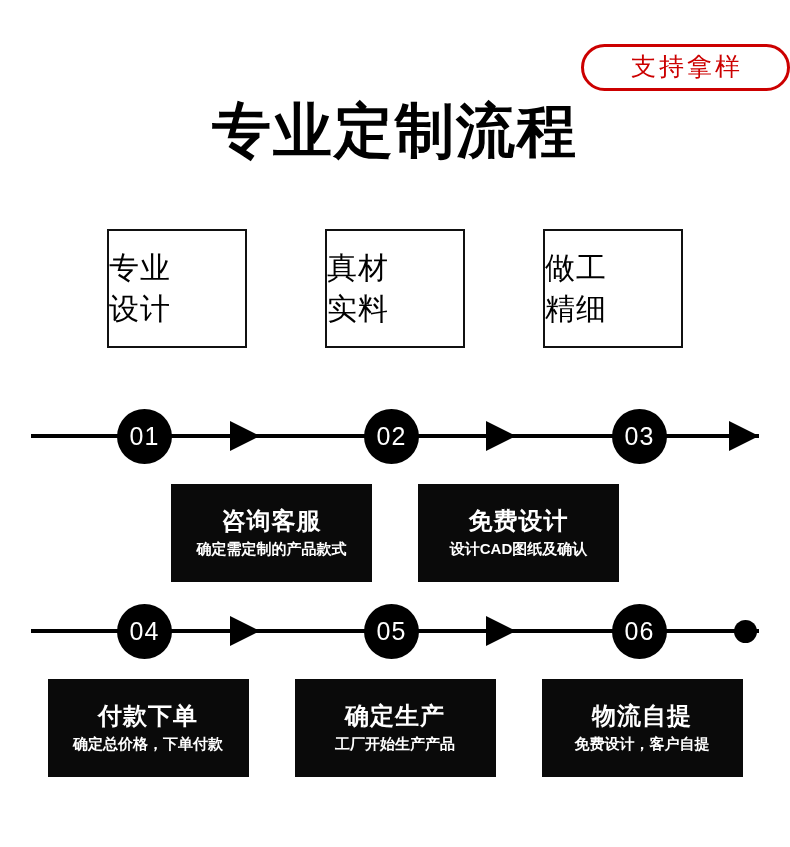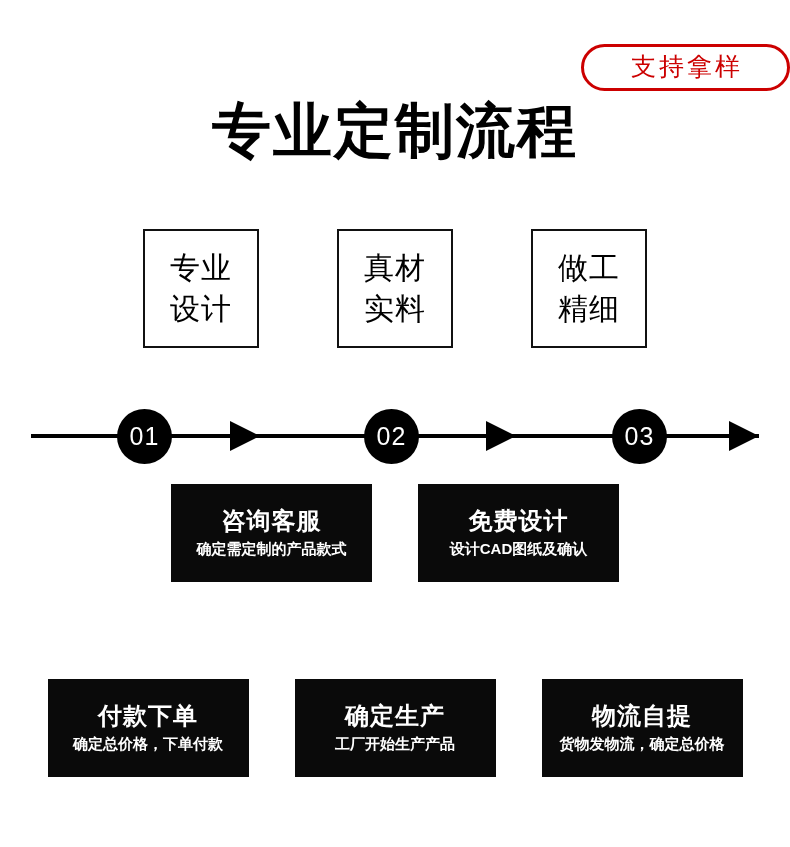--- a/index.html
+++ b/index.html
@@ -39,24 +39,24 @@
     line-height: 1.18;
     white-space: nowrap;
   }
 
   
   .features {
     position: absolute; left: 0; top: 229px; width: 790px;
     display: flex; justify-content: center; gap: 78px;
   }
   .feature-box {
-    width: 116px; height: 119px;
+    width: 140px; height: 119px;
     border: 2px solid #111;
     display: flex; flex-direction: column;
-    align-items: center; justify-content: center;
+    justify-content: center;
     font-size: 30px; line-height: 1.35;
     color: #000; letter-spacing: 1px;
   }
 
   
   .row { position: absolute; left: 0; width: 790px; }
   .row-1 { top: 398px; }
   .row-2 { top: 593px; }
 
   .timeline { position: relative; height: 78px; }
@@ -156,29 +156,40 @@
     <div class="card">
       <div class="card-title">咨询客服</div>
       <div class="card-sub">确定需定制的产品款式</div>
     </div>
     <div class="card">
       <div class="card-title">免费设计</div>
       <div class="card-sub">设计CAD图纸及确认</div>
     </div>
   </div>
 
+  <div class="row row-2">
+    <div class="timeline">
+      <div class="tl-line"></div>
+      <div class="tl-circle c1">04</div>
+      <div class="tl-arrow a1"></div>
+      <div class="tl-circle c2">05</div>
+      <div class="tl-arrow a2"></div>
+      <div class="tl-circle c3">06</div>
+      <div class="tl-dot"></div>
+    </div>
+  </div>
 
   <div class="cards cards-2">
     <div class="card">
       <div class="card-title">付款下单</div>
       <div class="card-sub">确定总价格，下单付款</div>
     </div>
     <div class="card">
       <div class="card-title">确定生产</div>
       <div class="card-sub">工厂开始生产产品</div>
     </div>
     <div class="card">
       <div class="card-title">物流自提</div>
-      <div class="card-sub">货物发物流，确定总价格</div>
+      <div class="card-sub">免费设计，客户自提</div>
     </div>
   </div>
 
 </div>
 
 </body></html>

